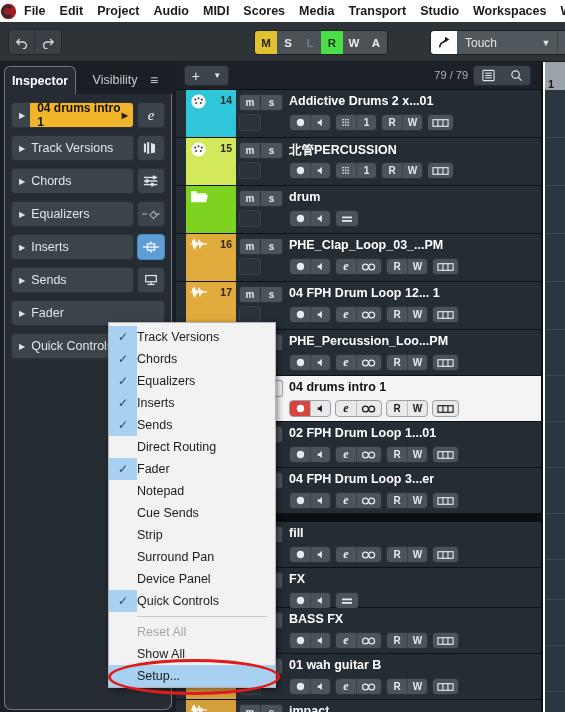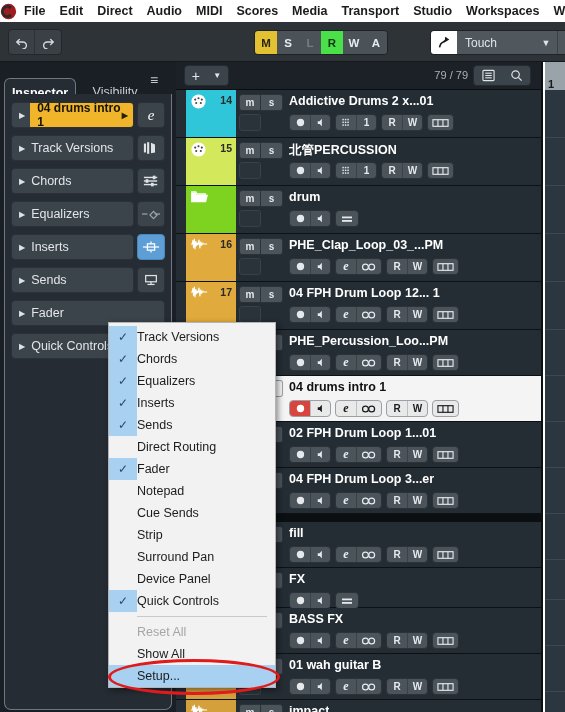--- a/index.html
+++ b/index.html
@@ -72,21 +72,21 @@
     font-family:"Liberation Serif", serif;
   }
 
   
   .leftpanel {
     position:absolute; left:0; top:62px; width:176px; height:650px;
     background:#1a1f25;
   }
   .tabrow { position:relative; height:32px; }
   .tab {
-    position:absolute; top:16px; height:28px; display:flex; align-items:center;
+    position:absolute; top:4px; height:28px; display:flex; align-items:center;
     justify-content:center; font-size:12.5px; color:#c9ced3;
     border-radius:6px 6px 0 0; padding:0 10px; cursor:pointer;
   }
   .tab.active {
     background:#262c33; color:#ffffff; font-weight:bold;
     border-top:1px solid #6f7880; border-left:1px solid #6f7880; border-right:1px solid #6f7880;
   }
   .tab#t-insp { left:4px; width:72px; }
   .tab#t-vis  { left:80px; width:70px; }
   .tab-eq {
@@ -258,21 +258,21 @@
   <div class="menubar">
     <div class="logo">
       <svg width="17" height="17" viewBox="0 0 20 20">
         <circle cx="10" cy="10" r="9" fill="#9e1b20"></circle>
         <path d="M14 4.5 A7.5 7.5 0 1 0 14 15.5 L11.5 12.6 A4 4 0 1 1 11.5 7.4 Z" fill="#2a2a2a"></path>
       </svg>
     </div>
     <div id="menu-items" style="display:flex;align-items:flex-start;font-weight:bold;">
         <div class="mi">File</div>
         <div class="mi">Edit</div>
-        <div class="mi">Direct</div>
+        <div class="mi">Project</div>
         <div class="mi">Audio</div>
         <div class="mi">MIDI</div>
         <div class="mi">Scores</div>
         <div class="mi">Media</div>
         <div class="mi">Transport</div>
         <div class="mi">Studio</div>
         <div class="mi">Workspaces</div>
         <div class="mi">Wi</div>
       </div>
   </div>

